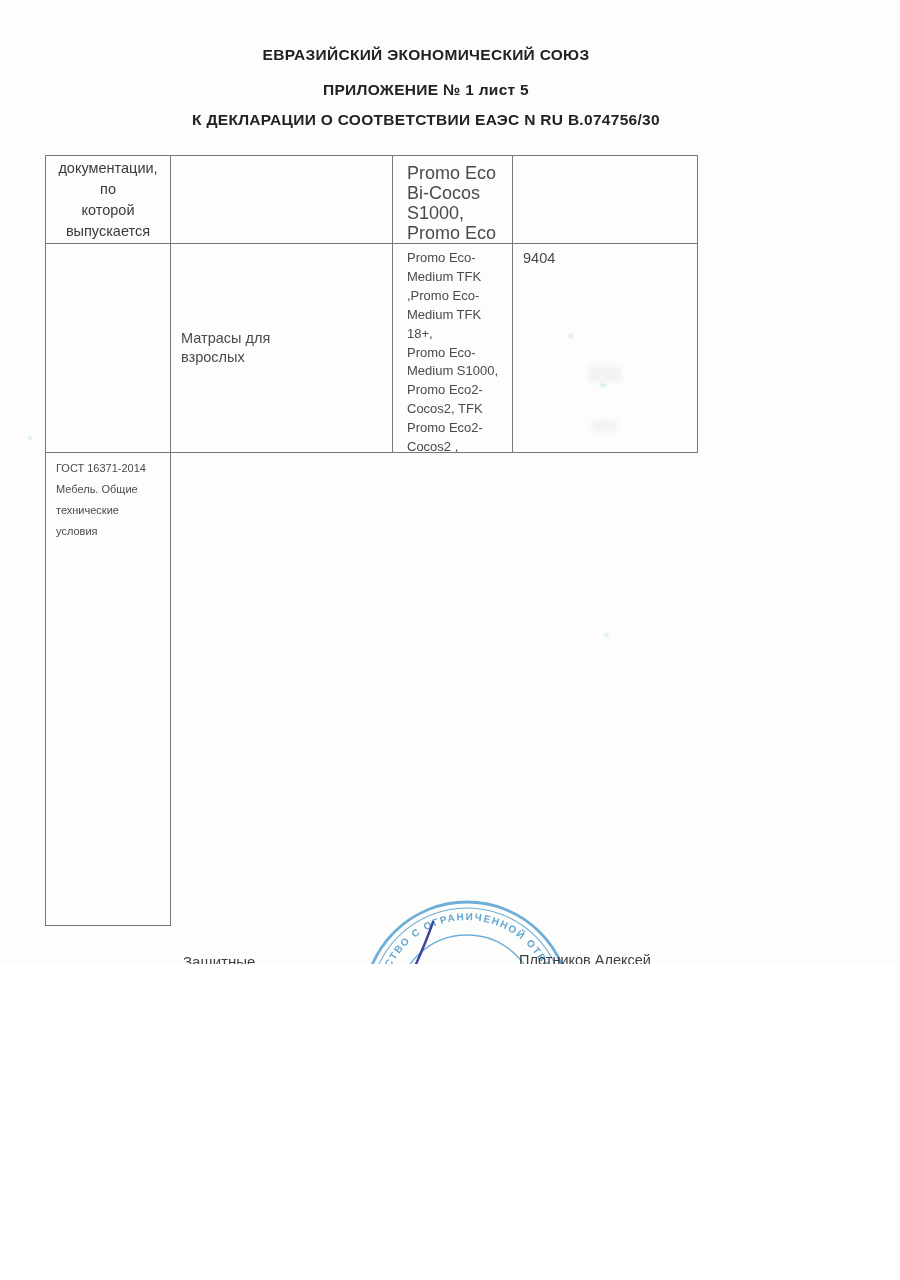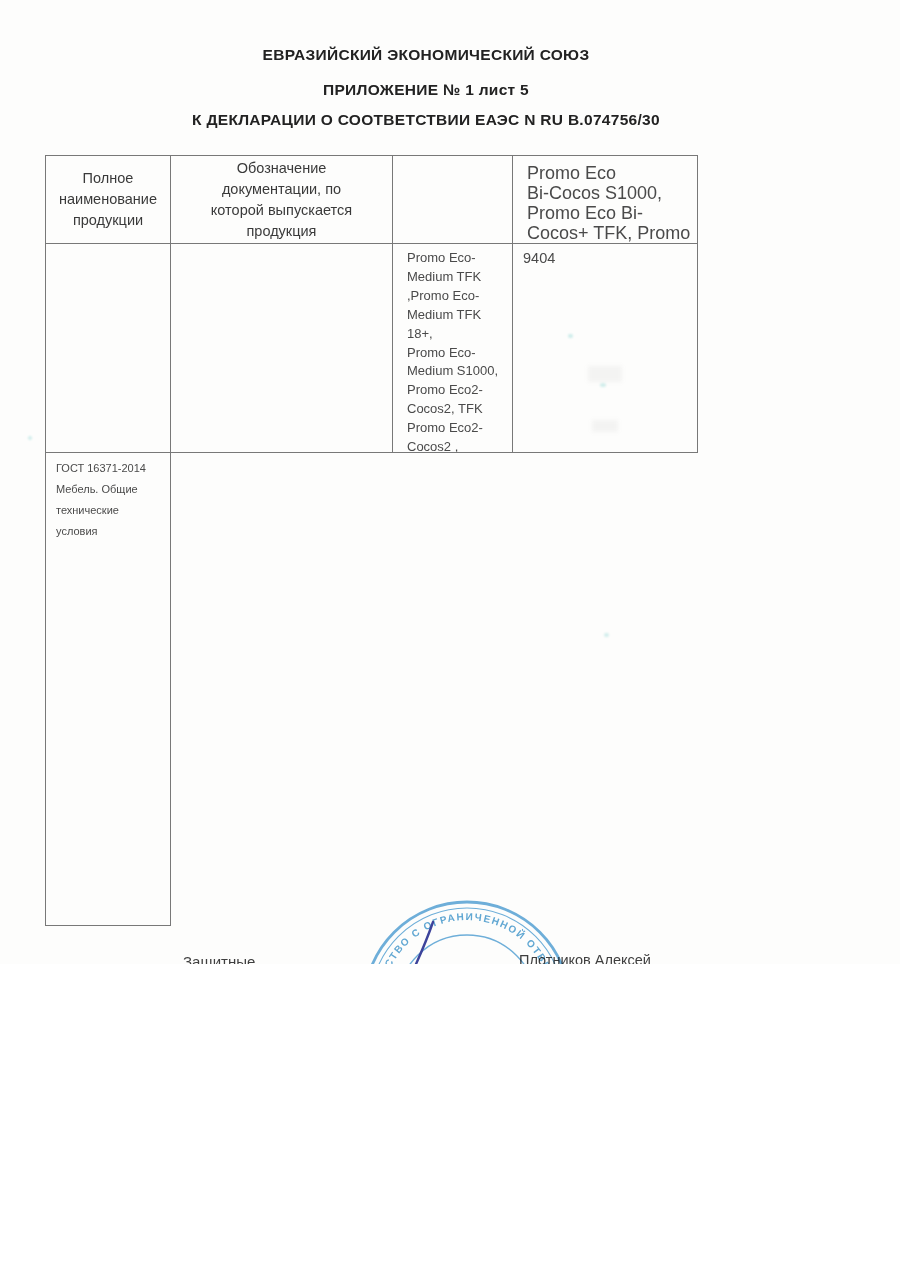--- a/index.html
+++ b/index.html
@@ -107,42 +107,41 @@
 
   <div class="speck sp1"></div>
   <div class="speck sp2"></div>
   <div class="speck sp3"></div>
   <div class="speck sp4"></div>
   <div class="smudge sm1"></div>
   <div class="smudge sm2"></div>
 
   <div class="doc-table">
 
-    <div class="cell hcell">Полное
-наименование
-продукции</div>
     <div class="cell hcell">Обозначение
 документации, по
 которой выпускается
 продукция</div>
 
     <div class="cell namecell preline"></div>
     <div class="cell details1 preline">Promo Eco
 Bi-Cocos S1000, Promo Eco Bi-
 Cocos+ TFK, Promo Eco Bi-
 Cocos+ TFK18+, Promo Eco Bi-
 Cocos+ S1000 Серия
 "Promo Balans", артикулы:
 Promo Eco1-Cocos1, TFK
 Promo Eco1-Cocos1., TFK18+
 Promo Eco1-Cocos1,
 S1000</div>
     <div class="cell codecell"></div>
     <div class="cell doccell preline"></div>
 
+    <div class="cell namecell preline">Матрасы для
+взрослых</div>
     <div class="cell details2 preline">Promo Eco-Medium TFK
 ,Promo Eco-Medium TFK 18+,
 Promo Eco-Medium S1000,
 Promo Eco2-Cocos2, TFK
 Promo Eco2-Cocos2 ,
 TFK18+ Promo Eco2-Cocos2
 S1000 Серия Наматрасники,
 Ortopedica 2, Ortopedica 3,
 Ortopedica 4, Ortopedica 5,
 Ortopedica 6, Ortopedica 9,

